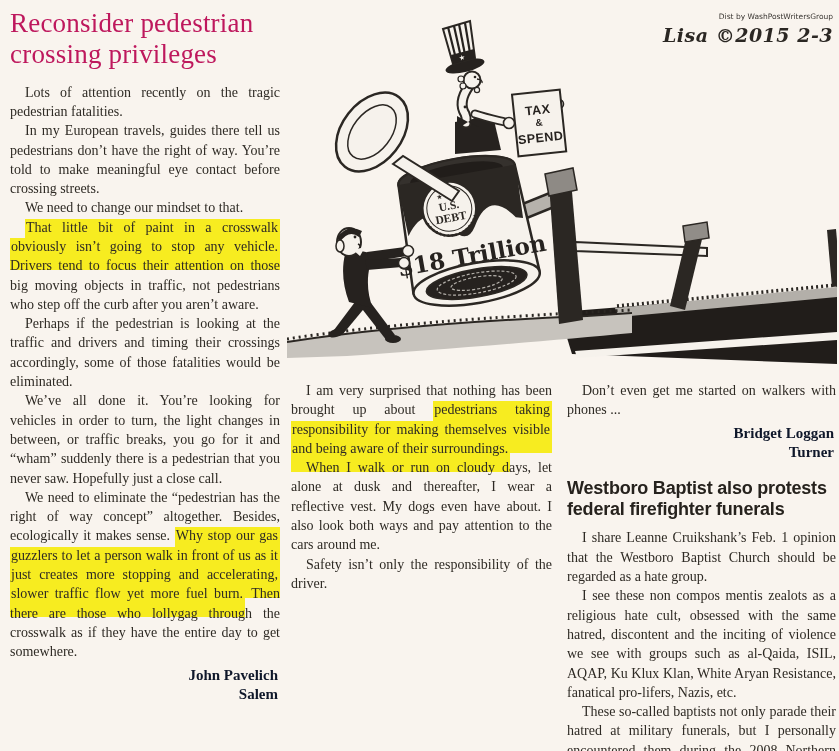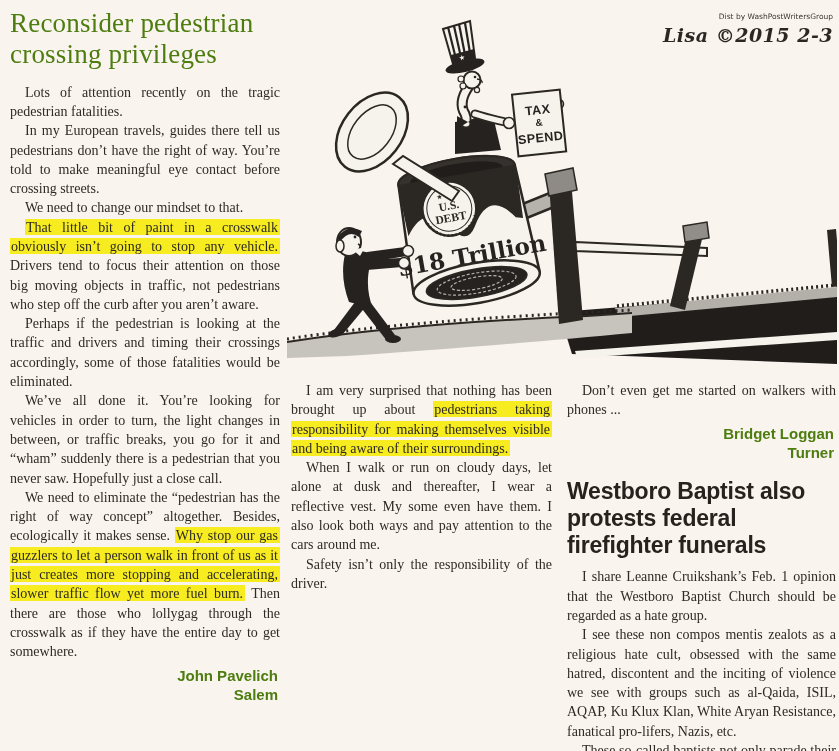--- a/index.html
+++ b/index.html
@@ -6,32 +6,32 @@
   .page{
     position:relative;width:839px;height:751px;overflow:hidden;
     background:#f9f4ee;color:#2e2a24;
     font-family:"Liberation Serif",serif;
   }
   .col{position:absolute;}
   .col-left{left:10px;top:6px;width:270px;}
   .col-mid{left:291px;top:381px;width:261px;}
   .col-right{left:567px;top:381px;width:269px;}
   .headline{
-    font-size:27px;line-height:1.16;font-weight:400;color:#4d7c0f;
+    font-size:27px;line-height:1.16;font-weight:400;color:#be185d;
     margin:2px 0 12px 0;letter-spacing:.2px;
   }
   p.body{margin:0;text-indent:15px;text-align:justify;font-size:14px;line-height:19.3px;}
-  .hl{background:#f7ec20;padding:1px 2px 0 1px;box-decoration-break:clone;margin-top:6px;-webkit-box-decoration-break:clone;}
+  .hl{background:#f7ec20;padding:1px 2px 16px 1px;box-decoration-break:clone;margin-top:6px;-webkit-box-decoration-break:clone;}
   .byline{
-    text-align:right;font-family:Liberation Sans, sans-serif;font-weight:bold;
-    font-size:15px;line-height:1.28;margin:4px 2px 0 0;color:#4d7c0f;
+    text-align:right;font-family:Liberation Serif, serif;font-weight:bold;
+    font-size:15px;line-height:1.28;margin:4px 2px 0 0;color:#0f172a;
   }
   .subhead{
     font-family:"Liberation Sans",sans-serif;font-weight:bold;color:#26221d;
-    font-size:23px;line-height:1.18;letter-spacing:-.2px;margin:16px 0 8px 0;
+    font-size:18px;line-height:1.18;letter-spacing:-.2px;margin:16px 0 8px 0;
   }
   .cartoon{position:absolute;left:287px;top:2px;width:550px;height:374px;}
   .cartoon svg{display:block;width:100%;height:100%;}
 </style>
 </head>
 <body>
 
 <div class="page">
 
   <div class="col col-left">
@@ -156,21 +156,21 @@
         <text x="252" y="140" text-anchor="middle" font-family="Liberation Sans, sans-serif" font-weight="bold" font-size="12.5" letter-spacing="0.5" fill="#26221f">SPEND</text>
       </g>
 
       <text x="546" y="17" text-anchor="end" font-family="DejaVu Sans, sans-serif" font-size="7.5" fill="#3a3632">Dist by WashPostWritersGroup</text>
       <text x="546" y="40" text-anchor="end" font-family="DejaVu Serif, serif" font-style="italic" font-weight="bold" font-size="19" letter-spacing="0.5" fill="#2b2723">Lisa ©2015 2-3</text>
     </svg>
   </div>
 
   <div class="col col-mid">
     <p class="body"><span>I am very surprised that nothing has been brought up about </span><span class="hl">pedestrians taking responsibility for making themselves visible and being aware of their surroundings.</span></p>
-    <p class="body"><span>When I walk or run on cloudy days, let alone at dusk and thereafter, I wear a reflective vest. My some even have them. I also look both ways and pay attention to the cars around me.</span></p>
+    <p class="body"><span>When I walk or run on cloudy days, let alone at dusk and thereafter, I wear a reflective vest. My dogs even have about. I also look both ways and pay attention to the cars around me.</span></p>
     <p class="body"><span>Safety isn’t only the responsibility of the driver. </span></p>
   </div>
 
   <div class="col col-right">
     <p class="body"><span>Don’t even get me started on walkers with phones ...</span></p>
     <div class="byline">
       <div>Bridget Loggan</div>
       <div>Turner</div>
     </div>
     <h2 class="subhead">Westboro Baptist also protests federal firefighter funerals</h2>

